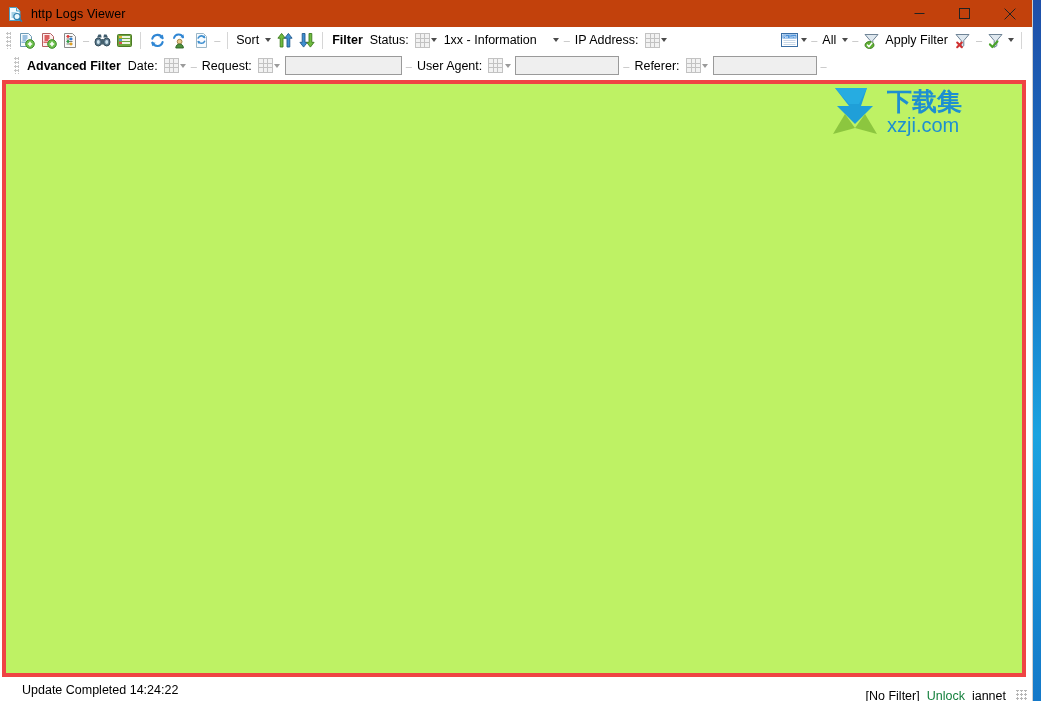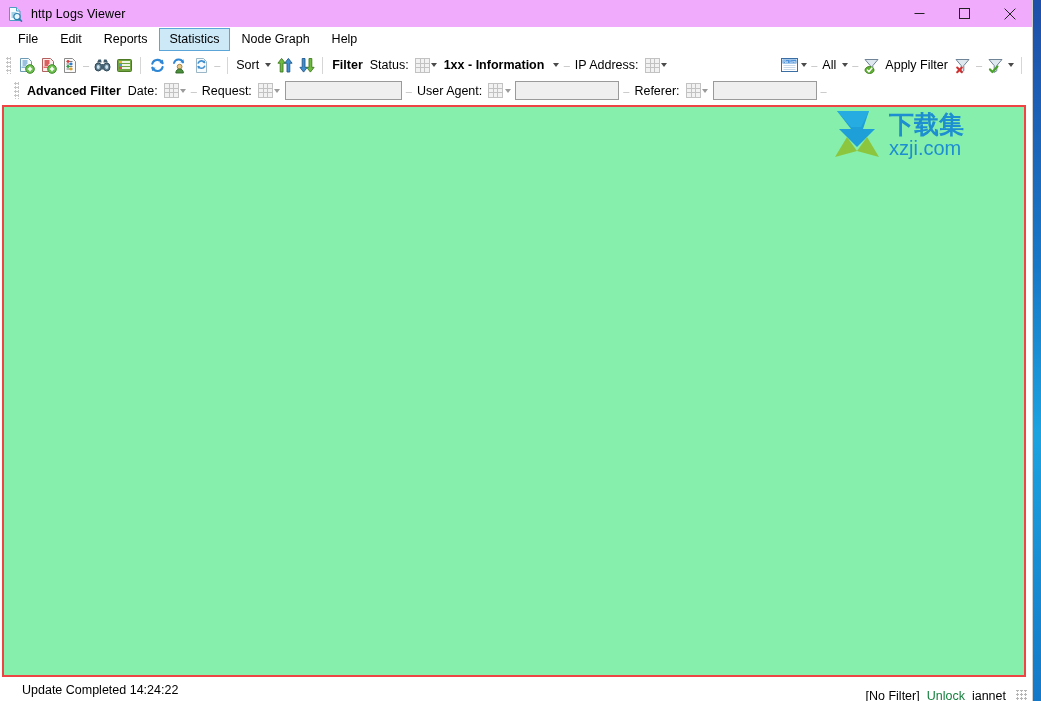--- a/index.html
+++ b/index.html
@@ -19,21 +19,21 @@
     left: 0; top: 0;
     width: 1033px; height: 701px;
     background: #ffffff;
     display: flex; flex-direction: column;
     border-right: 1px solid #cfcfcf;
   }
 
   
   #titlebar {
     height: 27px;
-    background: #f0abfc;
+    background: #c2410c;
     display: flex; align-items: center;
     flex: 0 0 27px;
     position: relative;
   }
   #app-icon {
     width: 16px; height: 16px;
     margin-left: 7px; margin-right: 8px;
     position: relative; flex: 0 0 auto;
   }
   #title-text {
@@ -149,36 +149,35 @@
     font-size: 12.5px; color: #000;
     padding-left: 4px;
     white-space: nowrap;
     overflow: hidden;
   }
   .combo .cval {
     width: 108px;
     overflow: hidden; white-space: nowrap;
     text-overflow: clip;
     display: inline-block;
-    font-weight: bold;
   }
   .textbox {
     height: 19px;
     background: #efefef;
     border: 1px solid #9a9a9a;
     flex: 0 0 auto;
     margin: 0 2px;
   }
 
   
   #content {
     flex: 1 1 auto;
     margin: 2px 6px 1px 2px;
-    background: #86efac;
-    border: 2px solid #ef4444;
+    background: #bef264;
+    border: 4px solid #ef4444;
     position: relative;
     overflow: hidden;
   }
   #watermark {
     position: absolute;
     right: 33px; top: 0px;
     width: 160px; height: 54px;
   }
 
   
@@ -233,28 +232,20 @@
           </svg>
       </button>
       <button class="wbtn">
         <svg width="12" height="12" viewBox="0 0 12 12">
             <path d="M0.6 0.6l10.8 10.8M11.4 0.6L0.6 11.4" stroke="#222" stroke-width="1"></path>
           </svg>
       </button>
     </div>
   </div>
 
-  <div id="menubar">
-    <div class="menu-item">File</div>
-    <div class="menu-item">Edit</div>
-    <div class="menu-item">Reports</div>
-    <div class="menu-item active">Statistics</div>
-    <div class="menu-item">Node Graph</div>
-    <div class="menu-item">Help</div>
-  </div>
 
   <div class="toolbar" id="toolbar1">
     <span class="grip"></span>
 
     <span class="tb-icon">
       <svg width="17" height="17" viewBox="0 0 17 17">
         <path d="M2.5 1.5h8l3 3v10h-11z" fill="#f6fbfe" stroke="#6d9bb5" stroke-width="1"></path>
         <path d="M4.5 4h5M4.5 6h5M4.5 8h4" stroke="#3e86c0" stroke-width="1.1"></path>
         <rect x="3.5" y="9.5" width="7" height="1.5" fill="#8bb9d6"></rect>
         <circle cx="12" cy="12" r="4.3" fill="#6ec04e" stroke="#3c8a28" stroke-width="1"></circle>

